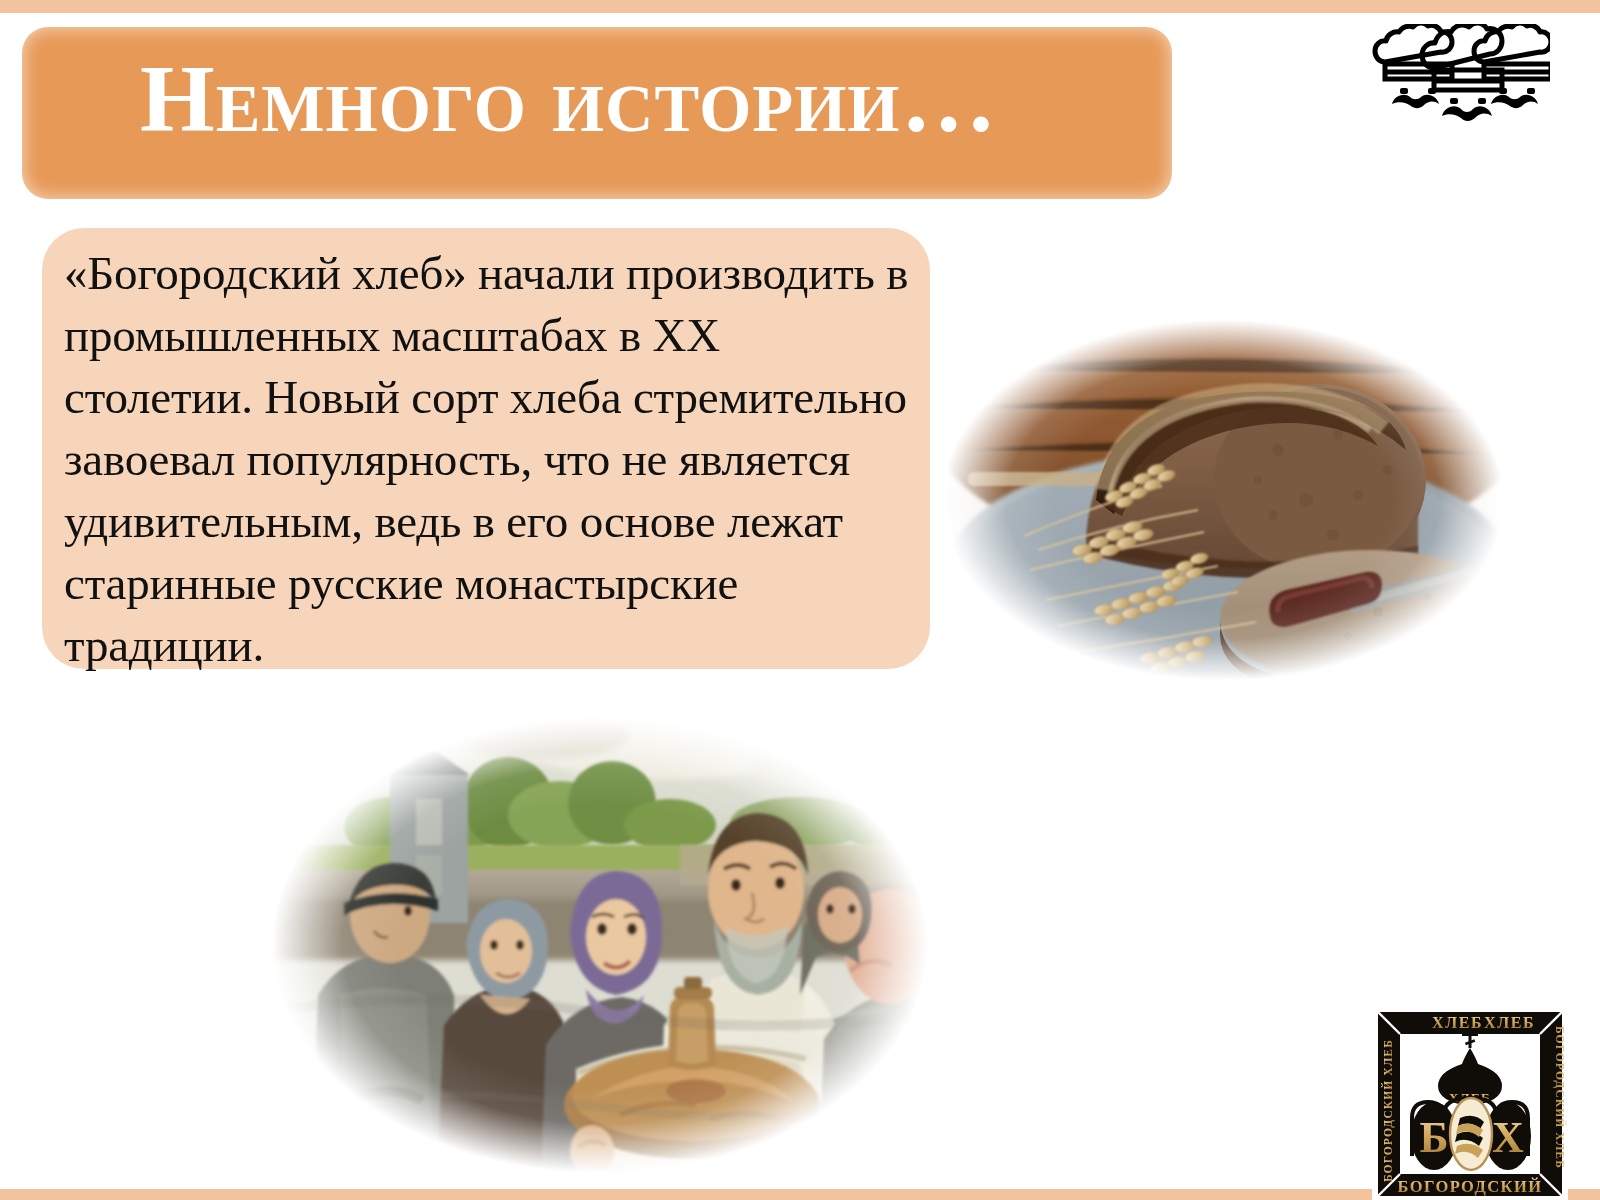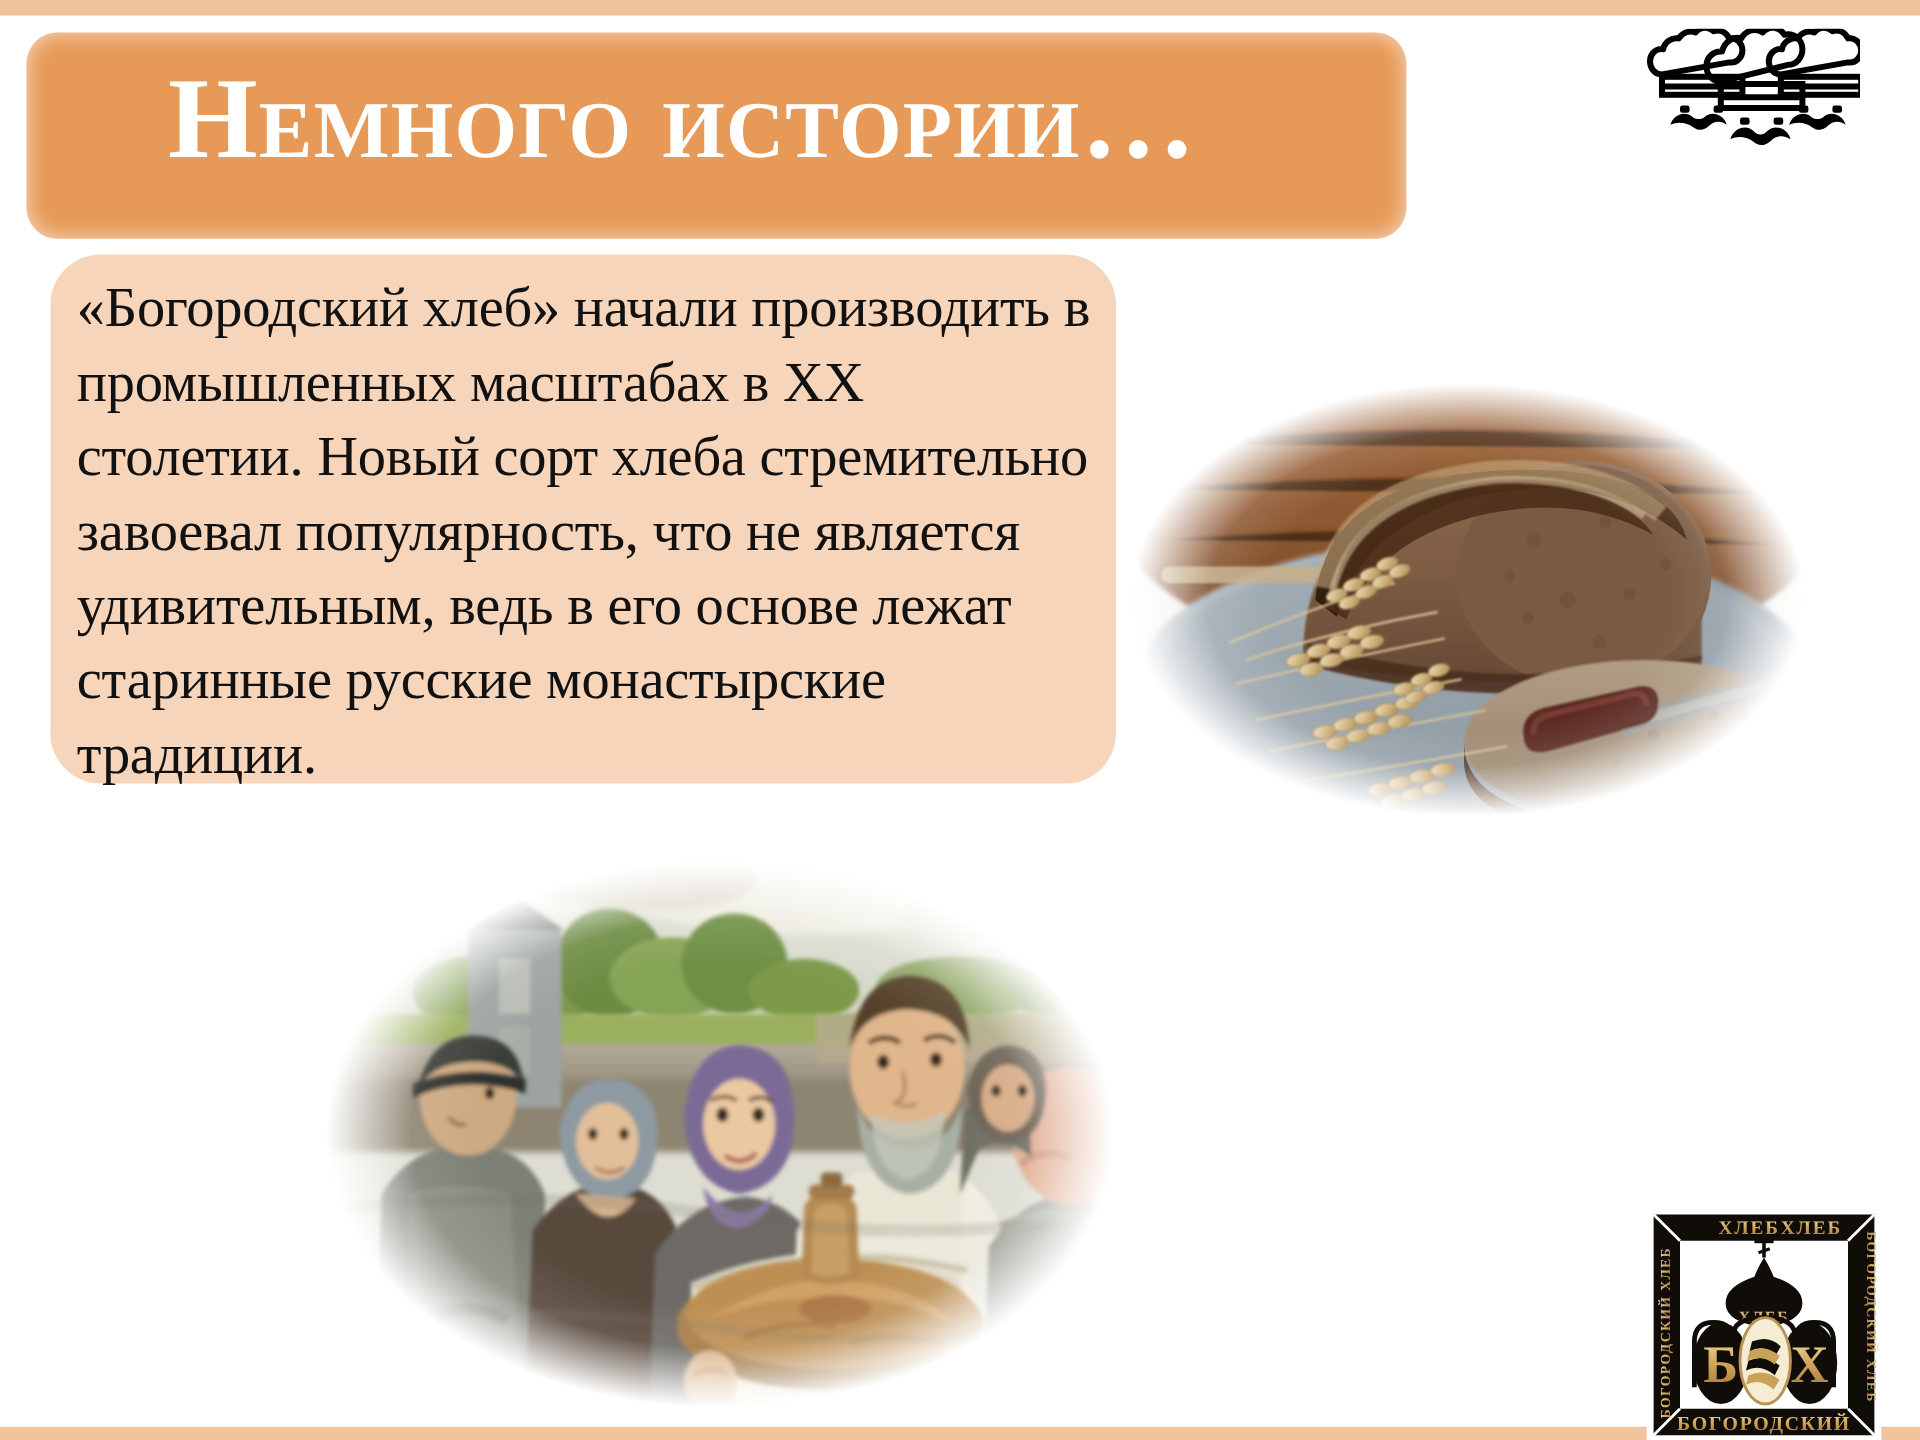--- a/index.html
+++ b/index.html
@@ -66,21 +66,21 @@
     color: #ffffff;
     font-variant: small-caps;
     letter-spacing: 1px;
     white-space: nowrap;
   }
 
   
   #text-card {
     position: absolute;
     left: 42px;
-    top: 212px;
+    top: 228px;
     width: 888px;
     height: 441px;
     background: #f7d5bb;
     border-radius: 42px;
   }
   #body-text {
     position: absolute;
     left: 22px;
     top: 14px;
     width: 845px;

